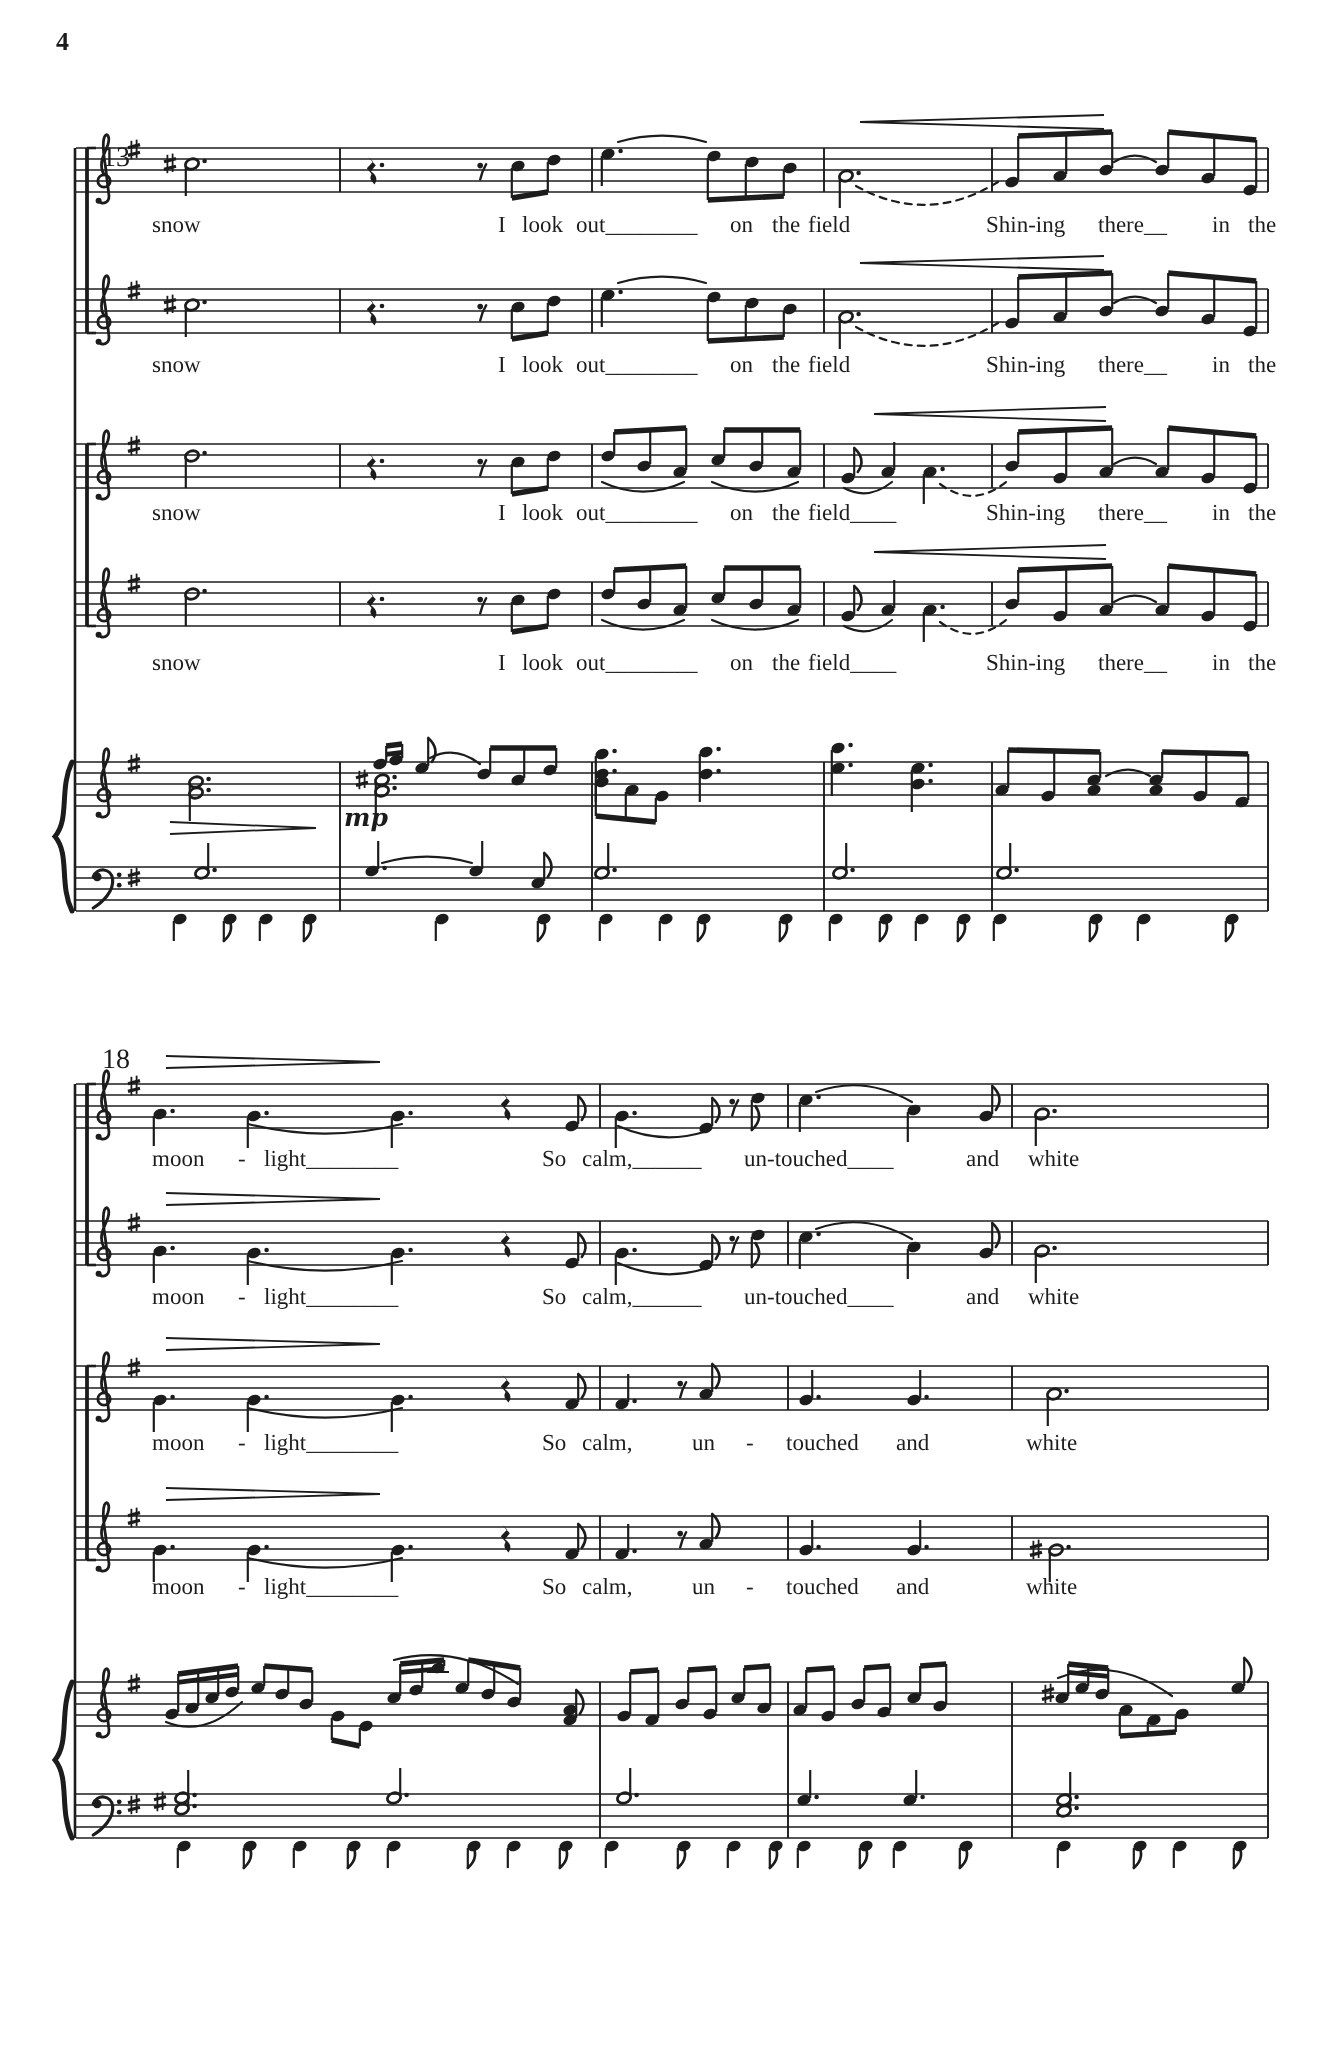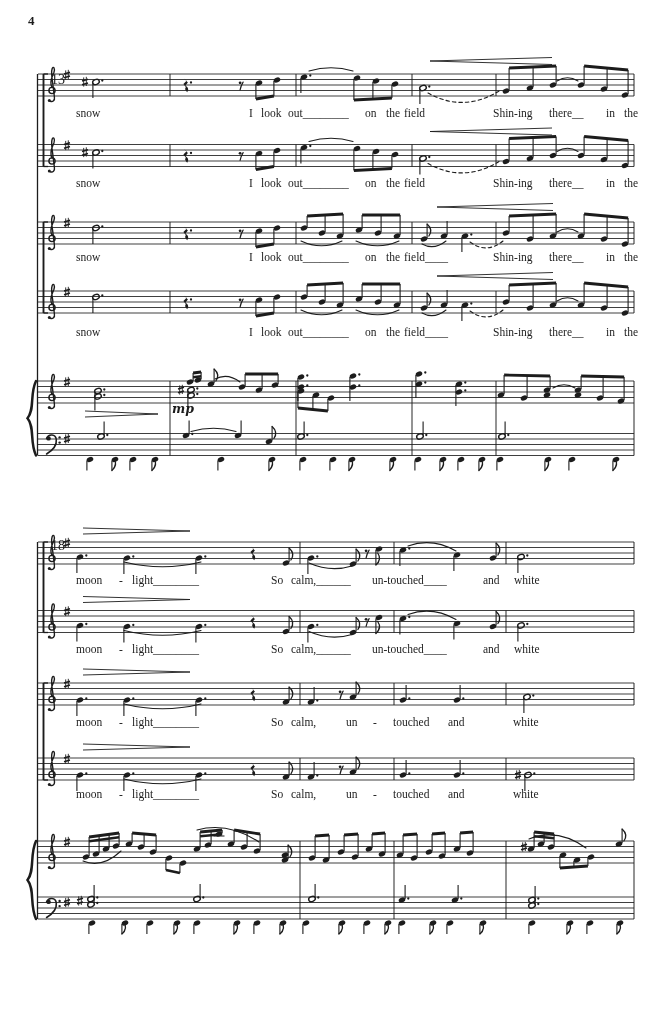--- a/index.html
+++ b/index.html
@@ -3,21 +3,21 @@
 <meta charset="utf-8">
 <style>
   html,body{margin:0;padding:0;background:#ffffff;}
   .sheet{position:relative;width:671px;height:1024px;background:#ffffff;overflow:hidden;
          font-family:"Liberation Serif", serif;color:#1c1c1c;}
   .sheet svg{position:absolute;left:0;top:0;}
   .txt{position:absolute;white-space:pre;line-height:1;}
   .pgnum{left:28px;top:14px;font-size:13px;font-weight:bold;}
   .mn{font-size:14px;margin-top:29px;}
   .mn0{left:51px;top:44px;}
-  .mn1{left:51px;top:510px;}
+  .mn1{left:51px;top:495px;}
   .lyr{font-size:11.5px;}
   .dyn{left:172px;top:403px;font-size:12.5px;font-style:italic;font-weight:bold;
        font-family:"DejaVu Serif", serif;}
 </style>
 </head>
 <body>
 
 <div class="sheet">
   <span class="txt pgnum">4</span>
   <span class="txt mn mn0">13</span>

